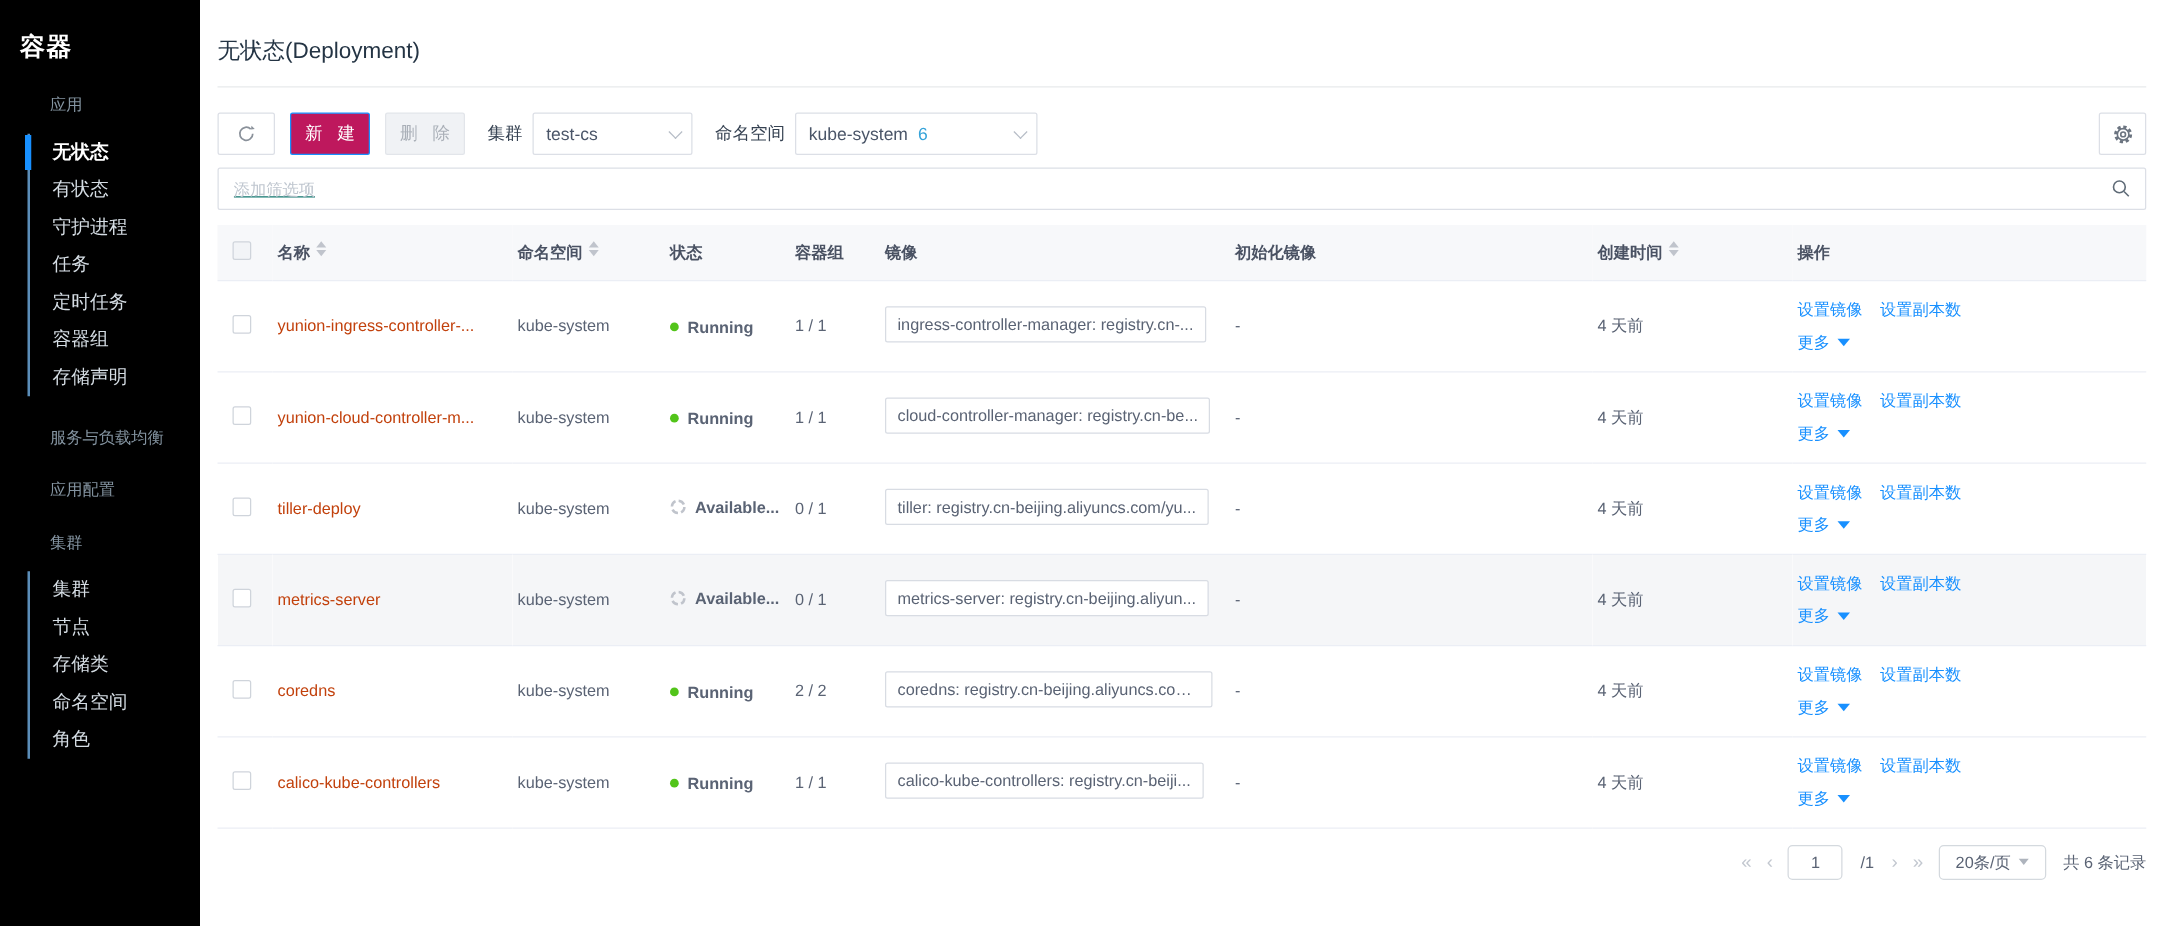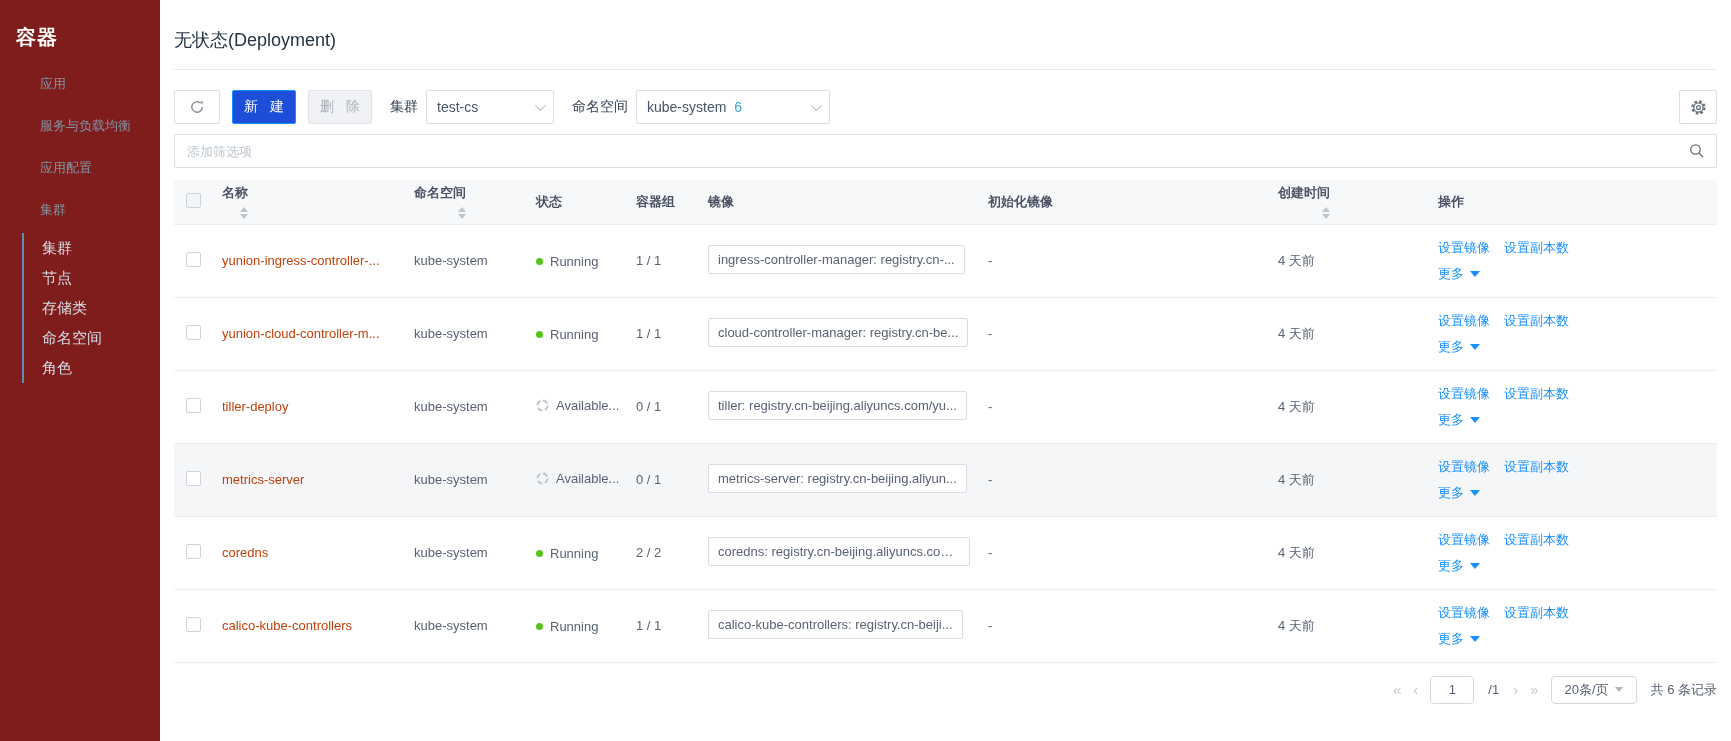--- a/index.html
+++ b/index.html
@@ -2,71 +2,71 @@
 <html><head>
 <meta charset="utf-8">
 <style>
   * { margin:0; padding:0; box-sizing:border-box; }
   html,body { width:1731px; height:741px; overflow:hidden; background:#fff;
     font-family:"Liberation Sans","DejaVu Sans",sans-serif; font-size:13px; color:#515a6e; }
 
   .app { display:flex; width:100%; height:100%; }
 
   
-  .sidebar { width:160px; min-width:160px; height:741px; background:#7f1d1d; color:#d5dde4; overflow:hidden; }
+  .sidebar { width:160px; min-width:160px; height:741px; background:#000000; color:#d5dde4; overflow:hidden; }
   .sb-title { padding:24px 16px 0 16px; font-size:20px; font-weight:bold; color:#ffffff; letter-spacing:1px; }
   .sb-section-label { padding:0 16px; margin-top:24px; font-size:13px; color:#8494a1;margin-left:24px; }
   .sb-group { margin:14px 0 0 22px; border-left:2px solid #5b8db8; }
   .sb-item { position:relative; height:30px; line-height:30px; padding-left:18px; font-size:15px; color:#d5dde4; cursor:pointer; white-space:nowrap; }
   .sb-item.active { color:#ffffff; font-weight:bold; }
   .sb-item.active::before { content:""; position:absolute; left:-4px; top:1px; width:5px; height:28px; background:#1890ff; }
 
   
   .main { flex:1; padding:0 14px; min-width:0; }
   .page-title { margin-top:28px; font-size:18px; color:#243444; font-weight:500; }
   .title-divider { margin-top:17px; border-bottom:1px solid #e8eaec; }
 
   
   .toolbar { margin-top:20px; display:flex; align-items:center; }
   .btn { height:34px; border:1px solid #dcdfe6; background:#fff; border-radius:2px; display:inline-flex; align-items:center; justify-content:center; cursor:pointer; font-size:14px; }
   .btn-refresh { width:46px; }
-  .btn-primary { width:64px; margin-left:12px; background:#1d4ed8; border-color:#1890ff; color:#fff; letter-spacing:4px; padding-left:4px; }
+  .btn-primary { width:64px; margin-left:12px; background:#be185d; border-color:#1890ff; color:#fff; letter-spacing:4px; padding-left:4px; }
   .btn-disabled { width:64px; margin-left:12px; background:#f0f2f5; border-color:#e2e5ea; color:#aab0b8; letter-spacing:4px; padding-left:4px; cursor:not-allowed; }
   .tb-label { margin-left:18px; margin-right:8px; font-size:14px; color:#364252; }
   .select { height:34px; border:1px solid #dcdfe6; border-radius:2px; background:#fff; display:inline-flex; align-items:center; padding:12px 10px; cursor:pointer; font-size:14px; color:#4a5568; }
   .select .chev { margin-left:auto; }
   .sel-cluster { width:128px; }
   .sel-namespace { width:194px; }
   .ns-count { color:#36a3d9; margin-left:8px; }
   .chev { width:8px; height:8px; border-right:1.5px solid #b6bcc6; border-bottom:1.5px solid #b6bcc6; transform:rotate(45deg) translateY(-2px); display:inline-block; }
   .toolbar-spacer { flex:1; }
   .btn-gear { width:38px; }
 
   
   .filterbar { margin-top:10px; position:relative; }
-  .filterbar input { width:100%; height:34px; border:1px solid #dcdfe6; border-radius:2px; padding:0 36px 0 12px; font-size:13px; color:#0f766e; outline:none; font-family:inherit; }
+  .filterbar input { width:100%; height:34px; border:1px solid #dcdfe6; border-radius:2px; padding:0 36px 0 12px; font-size:13px; color:#0f766e; outline:none; font-family:inherit;text-decoration:underline; }
   .filterbar input::placeholder { color:#bfc6cf; }
   .search-ic { position:absolute; right:12px; top:9px; cursor:pointer; }
 
   
   table { margin-top:12px; width:100%; border-collapse:collapse; table-layout:fixed; }
   thead th { background:#f7f8fa; height:44px; font-weight:bold; font-size:13px; color:#4a5263; text-align:left; padding:0 4px; white-space:nowrap; }
   tbody td { height:73px; border-top:1px solid #ebeef5; padding:0 4px; font-size:13px; color:#5a6374; vertical-align:middle; white-space:nowrap; overflow:hidden; }
   tbody tr:last-child td { border-bottom:1px solid #ebeef5; }
   tbody tr.hl td { background:#f5f6f8; }
   th.col-cb, td.col-cb { padding-left:12px; }
   .cb { width:15px; height:15px; border:1px solid #cfd4db; border-radius:2px; background:#fff; display:inline-block; cursor:pointer; }
   thead .cb { background:#f2f4f7; }
-  .th-flex { display:inline-flex; align-items:flex-end; gap:5px;flex-direction:column; }
+  .th-flex { display:inline-flex; align-items:flex-start; gap:5px; }
   .sorter { display:inline-flex; flex-direction:column; gap:2px; cursor:pointer; }
   .sorter i { width:0; height:0; border-left:4px solid transparent; border-right:4px solid transparent; display:block; }
   .sorter .up { border-bottom:5px solid #c0c4cc; }
   .sorter .dn { border-top:5px solid #c0c4cc; }
   a.name-link { color:#c2410c; text-decoration:none; cursor:pointer; }
-  .status { display:inline-flex; align-items:center; gap:7px; }
+  .status { display:inline-flex; align-items:center; gap:7px;font-weight:bold; }
   .dot { width:7px; height:7px; border-radius:50%; background:#52c41a; display:inline-block; }
   .img-box { display:inline-block; max-width:262px; border:1px solid #d8dce3; border-radius:2px; background:#fff; padding:6px 9px; font-size:13px; color:#5a6374; overflow:hidden; text-overflow:ellipsis; white-space:nowrap; }
   .ops a { color:#1890ff; text-decoration:none; margin-right:14px; cursor:pointer; }
   .ops .line2 { margin-top:8px; }
   .caret-dn { display:inline-block; width:0; height:0; border-left:5px solid transparent; border-right:5px solid transparent; border-top:6px solid #1890ff; vertical-align:middle; margin-left:2px; }
 
   
   .pagination { margin-top:13px; display:flex; align-items:center; justify-content:flex-end; gap:14px; font-size:13px; color:#5a6374; }
   .pg-ic { color:#c3c8d0; font-size:15px; cursor:pointer; user-select:none; letter-spacing:-2px; }
   .pg-box { width:44px; height:28px; border:1px solid #d4d9de; border-radius:4px; display:flex; align-items:center; justify-content:center; }
@@ -77,20 +77,29 @@
 </style>
 </head>
 <body>
 
 <div class="app">
 
   <aside class="sidebar">
     <div class="sb-title">容器</div>
 
     <div class="sb-section-label">应用</div>
+    <div class="sb-group">
+      <div class="sb-item active">无状态</div>
+      <div class="sb-item">有状态</div>
+      <div class="sb-item">守护进程</div>
+      <div class="sb-item">任务</div>
+      <div class="sb-item">定时任务</div>
+      <div class="sb-item">容器组</div>
+      <div class="sb-item">存储声明</div>
+    </div>
 
     <div class="sb-section-label">服务与负载均衡</div>
 
     <div class="sb-section-label">应用配置</div>
 
     <div class="sb-section-label">集群</div>
     <div class="sb-group">
       <div class="sb-item">集群</div>
       <div class="sb-item">节点</div>
       <div class="sb-item">存储类</div>

